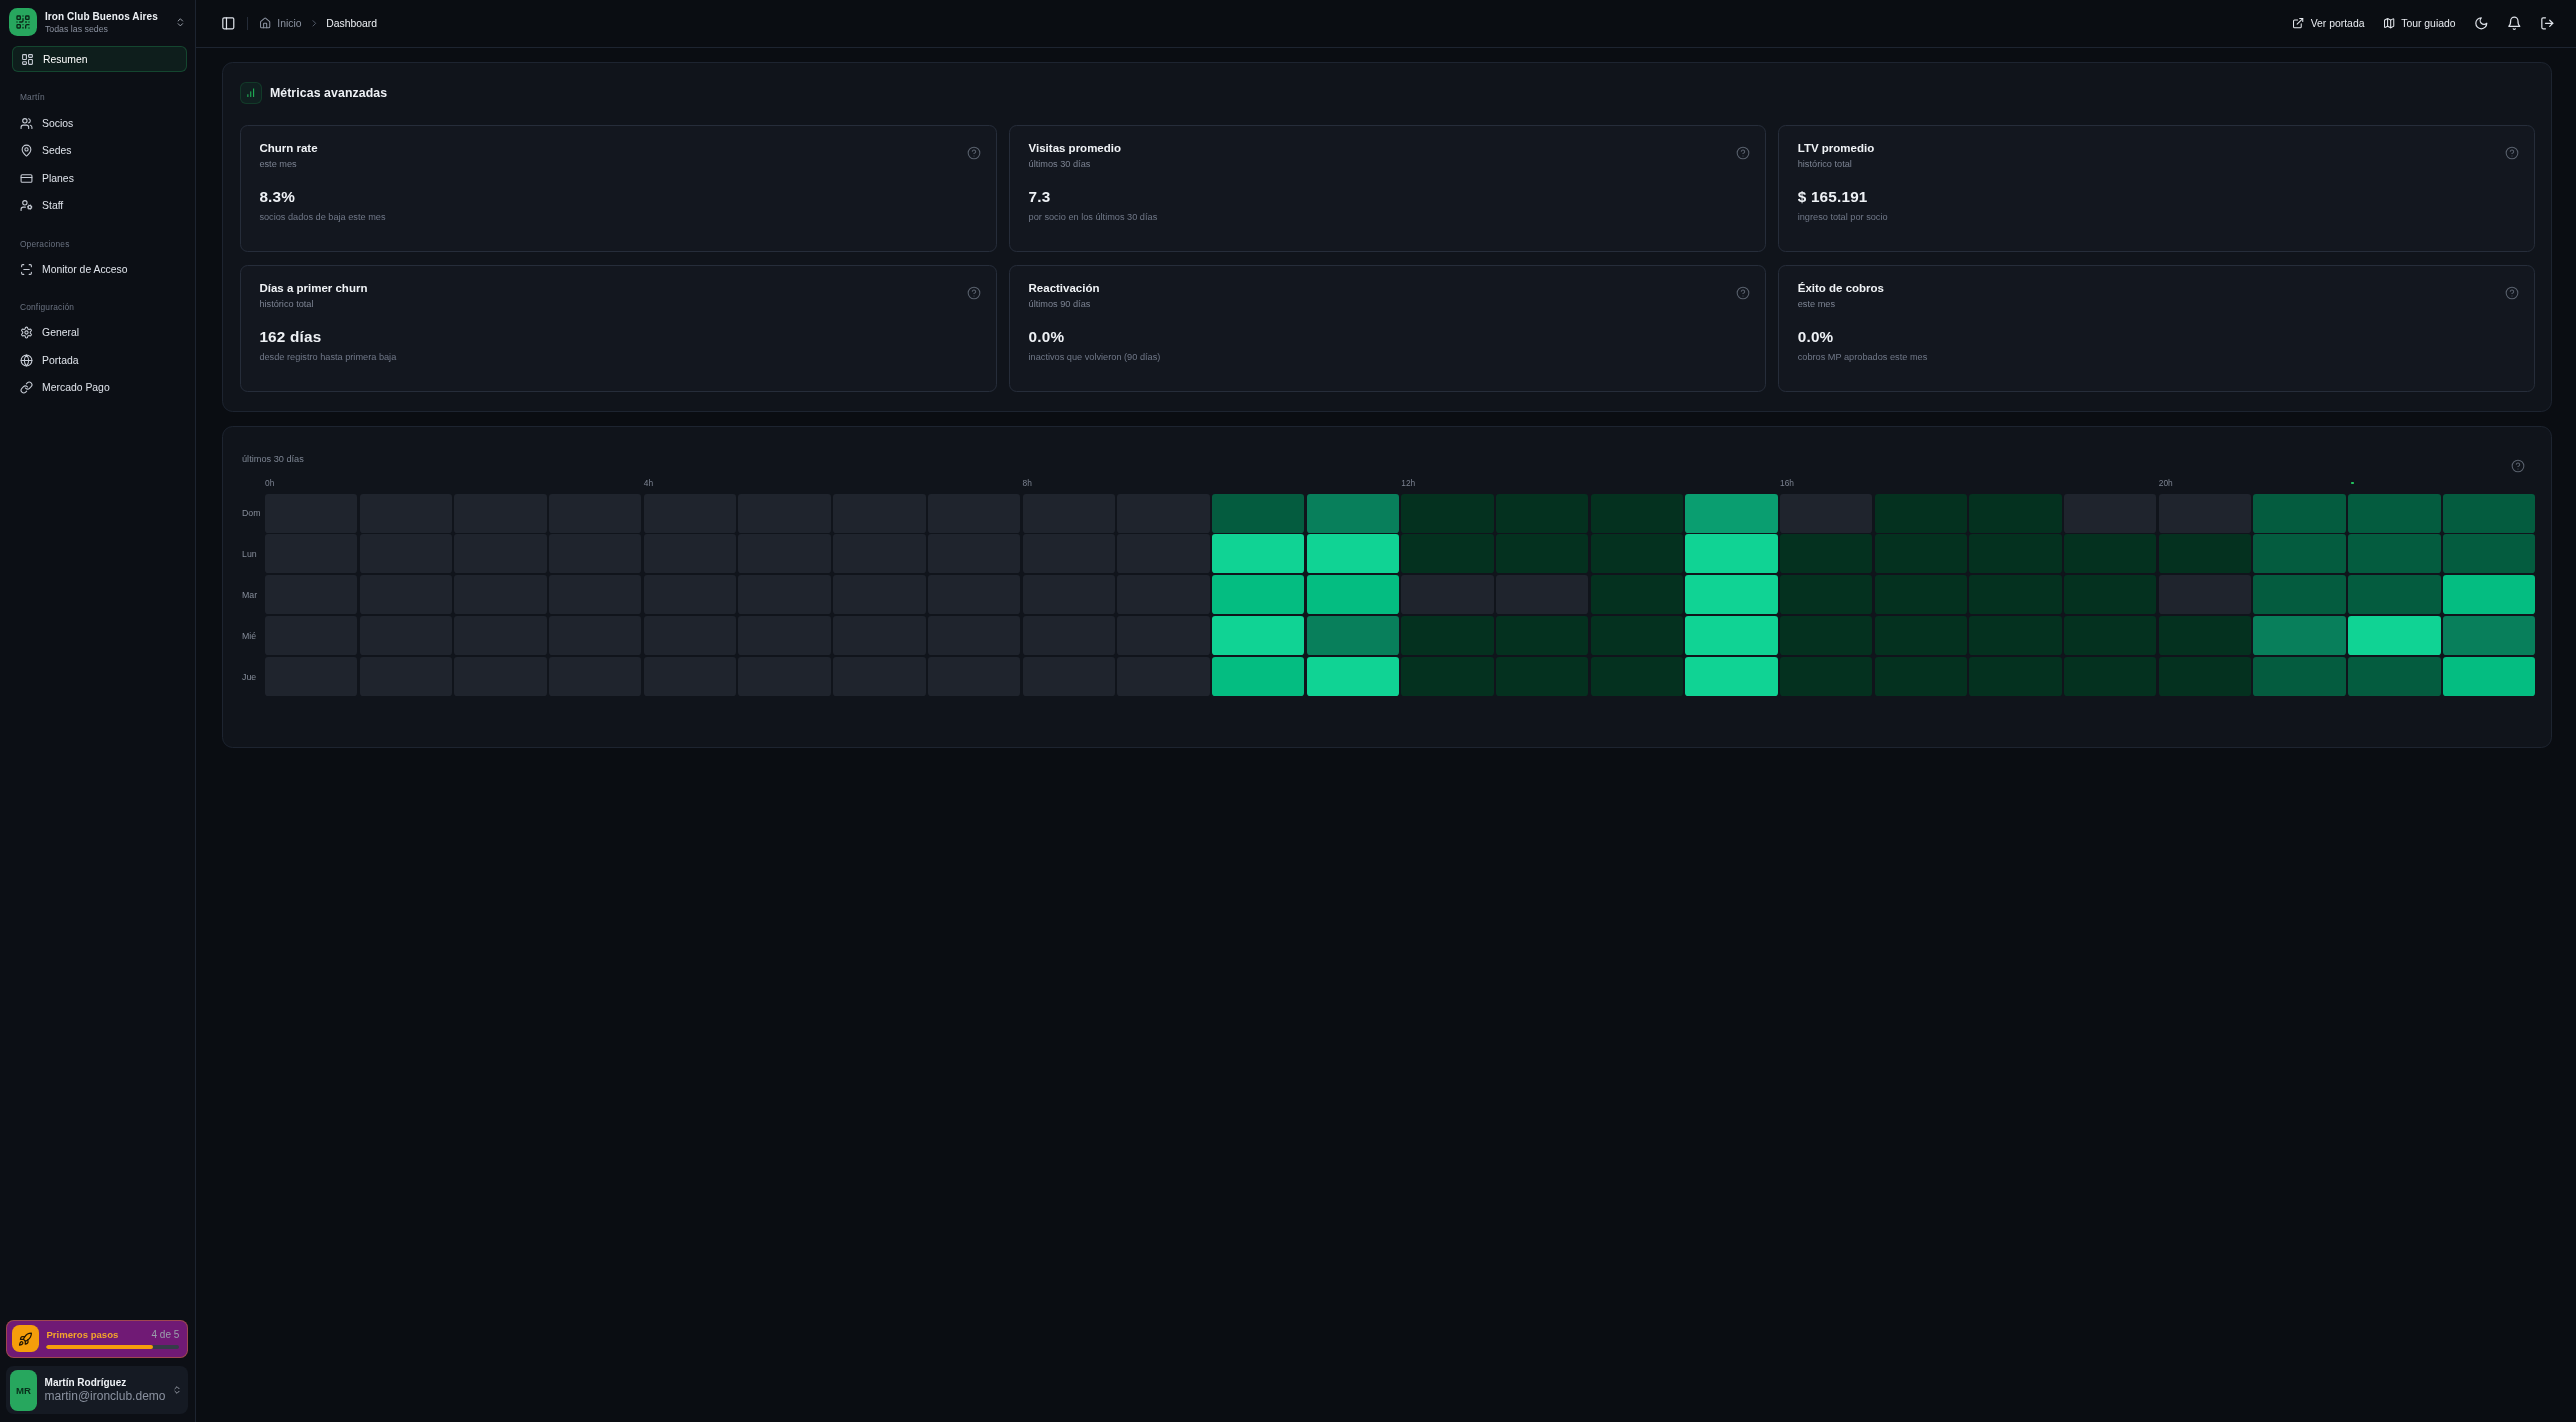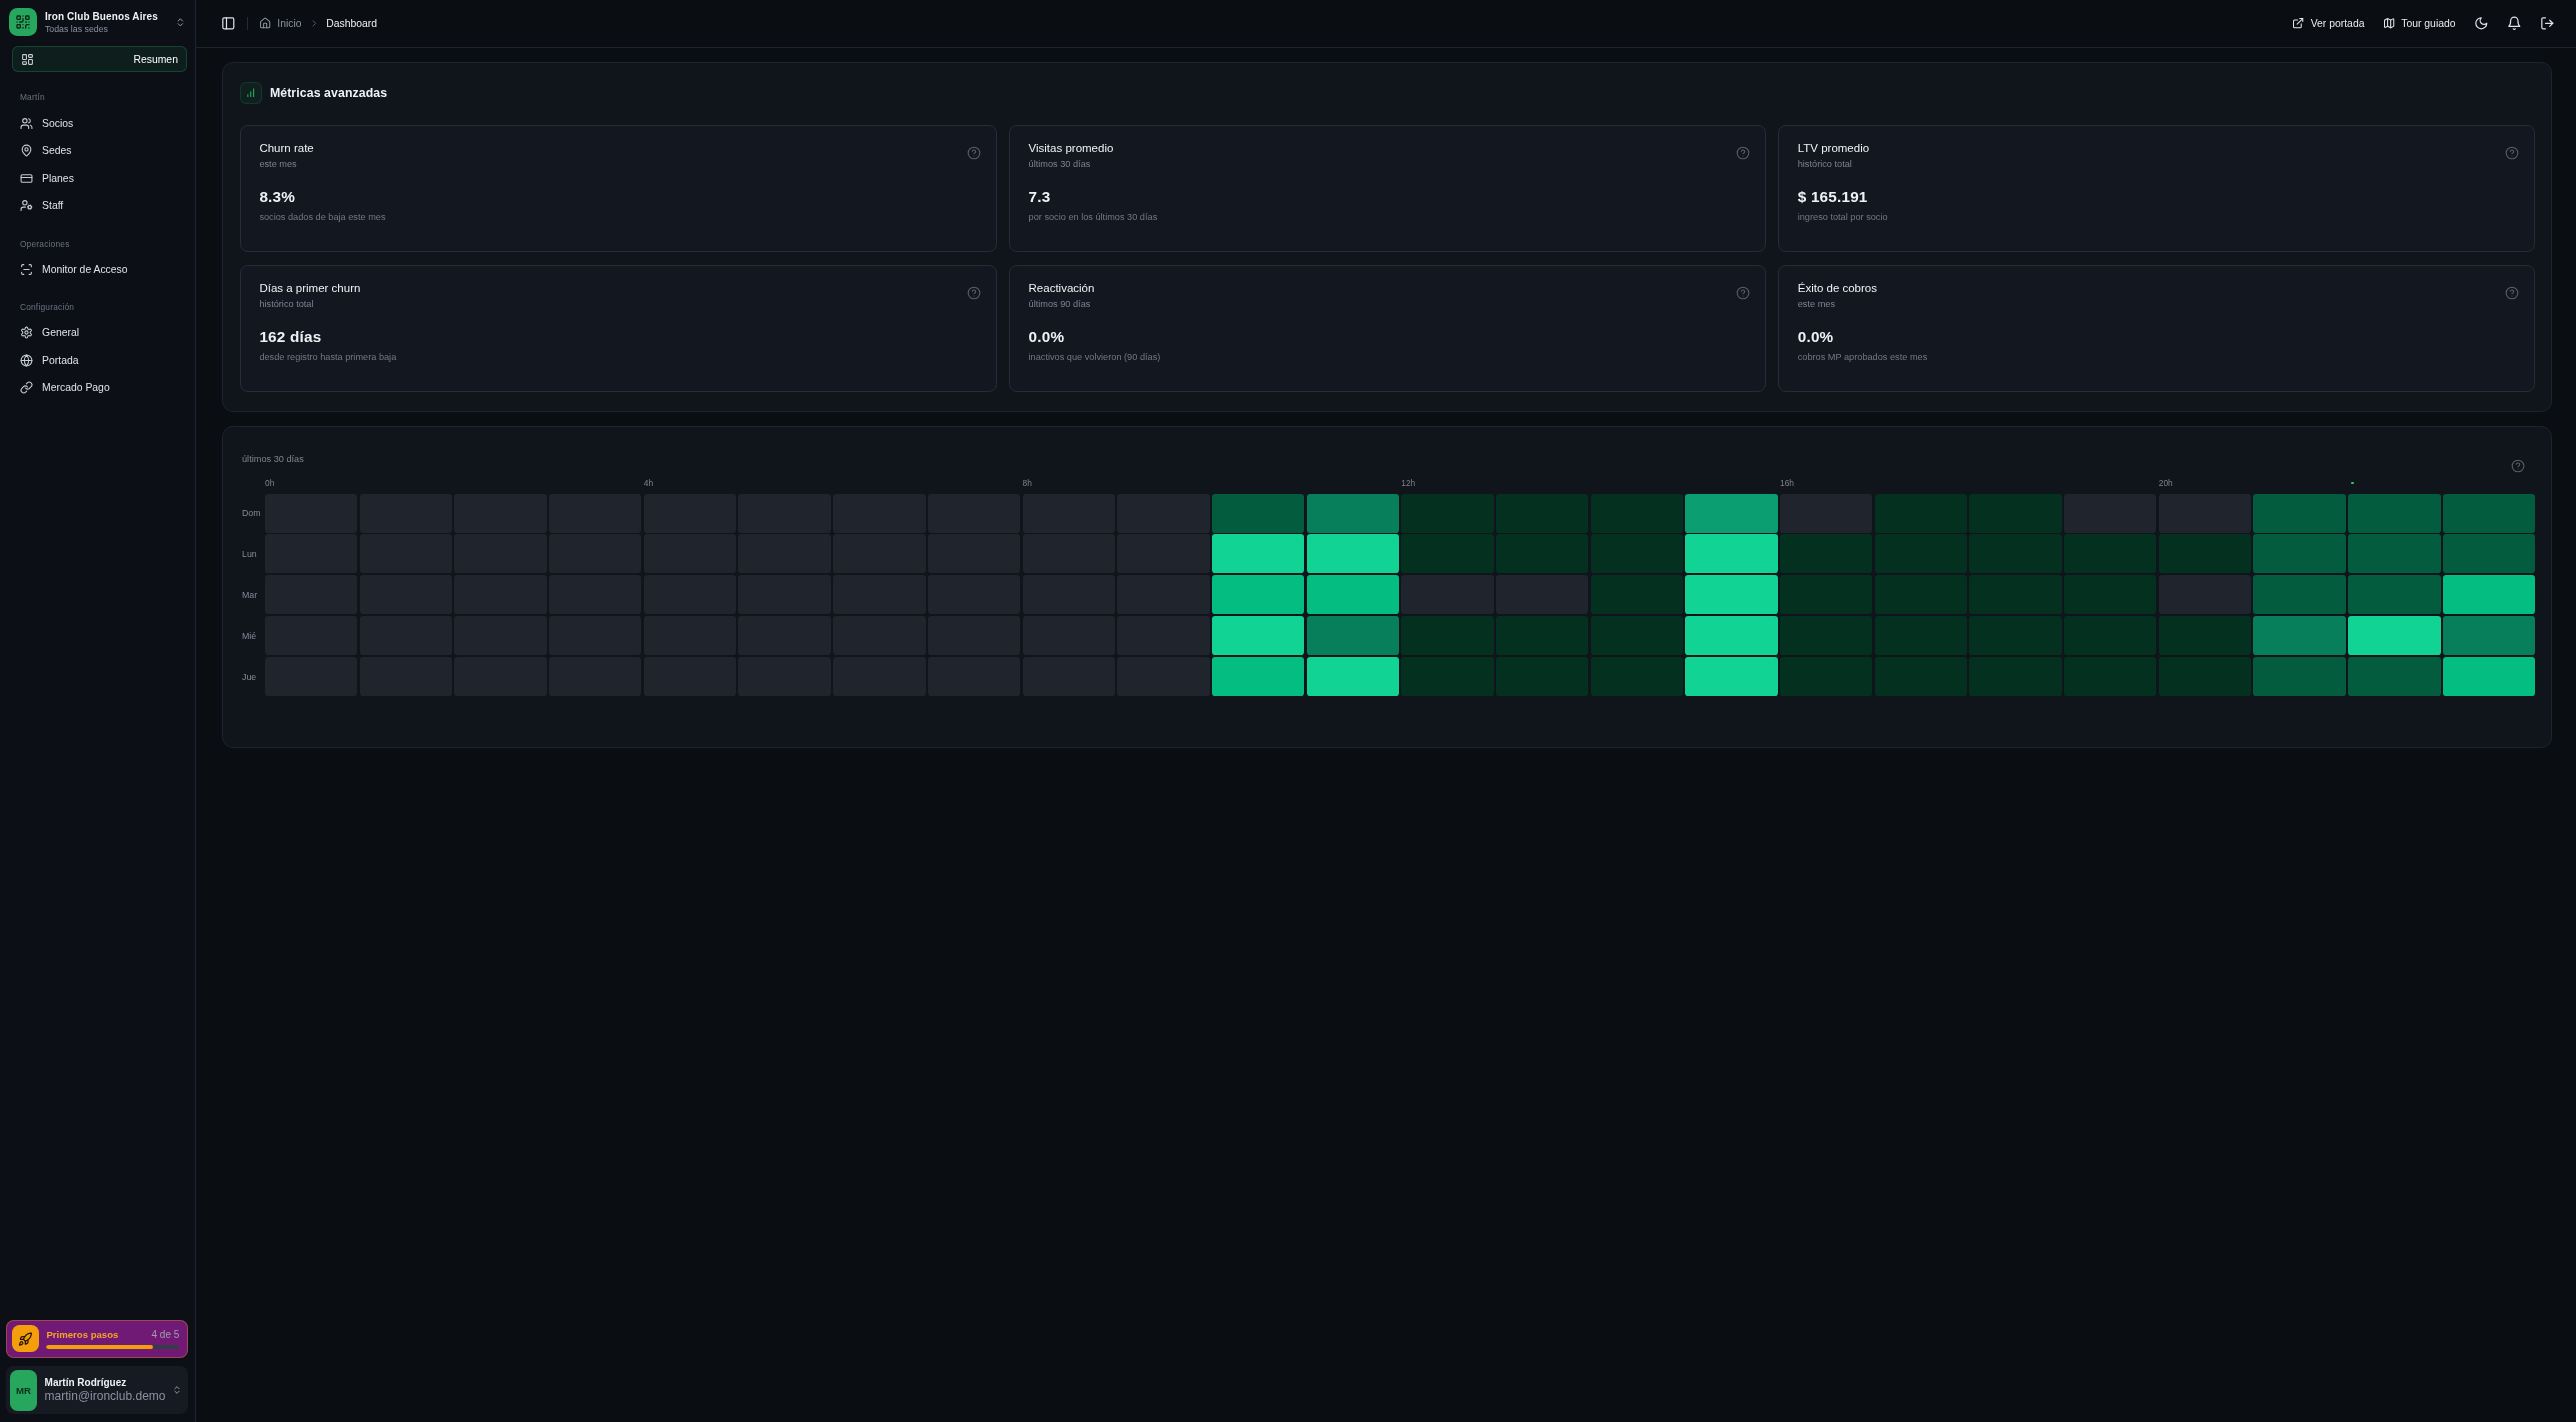--- a/index.html
+++ b/index.html
@@ -17,21 +17,21 @@
   .org-logo svg { width:16px; height:16px; }
   .org-text { flex:1; min-width:0; }
   .org-name { font-size:10px; font-weight:700; letter-spacing:0.1px; white-space:nowrap; }
   .org-sub { font-size:8.8px; color:#8b92a0; margin-top:1.5px; }
   .org-chev { color:#aab0bb; } .org-chev svg { width:10.7px; height:10.7px; }
 
   nav { flex:1; padding:10px 7.7px 0 11.5px; overflow:hidden; }
   .nav-item { height:26px; margin-bottom:1.5px; border-radius:6.1px; display:flex; align-items:center;
     gap:9.2px; padding:0 8.4px; font-size:10.4px; color:#dfe3ea; cursor:pointer; }
   .nav-item svg { width:13px; height:13px; color:#c7ccd5; flex:0 0 13px; }
-  .nav-item.active { background:rgba(35,166,94,.10); border:0.8px solid rgba(35,166,94,.30); color:#ffffff;justify-content:space-between; }
+  .nav-item.active { background:rgba(35,166,94,.10); border:0.8px solid rgba(35,166,94,.30); color:#ffffff; }
   .nav-section { margin-top:20px; }
   .nav-label { font-size:8.4px; color:#6a7280; margin:0 0 7.7px 8.4px; letter-spacing:0.2px; }
 
   .side-bottom { padding:0 7px 7.7px 6.1px; }
   .onboard { background:#701a75; border:0.8px solid rgba(245,158,11,.35); border-radius:7.7px;
     padding:4.6px; display:flex; gap:7.7px; align-items:center; margin-bottom:7.7px; cursor:pointer; }
   .rocket-box { width:27px; height:27px; border-radius:7.7px; background:#f59e0b; color:#201503;
     display:flex; align-items:center; justify-content:center; flex:0 0 27px; }
   .rocket-box svg { width:14.6px; height:14.6px; }
   .onboard-main { flex:1; min-width:0; padding-right:3.1px; }
@@ -71,21 +71,21 @@
 
   .metrics { padding:19px 15.3px 19px 17px; }
   .sec-head { display:flex; align-items:center; gap:8.4px; }
   .sec-icon { width:21.5px; height:21.5px; border-radius:6.1px; background:rgba(34,197,94,.07);
     border:0.8px solid rgba(34,197,94,.16); color:#22c55e; display:flex; align-items:center; justify-content:center; }
   .sec-icon svg { width:11.5px; height:11.5px; }
   .sec-title { font-size:12.3px; font-weight:700; letter-spacing:0.1px; }
   .metric-grid { margin-top:21px; display:grid; grid-template-columns:repeat(3,1fr); gap:13px 12.3px; }
   .metric-card { height:127px; background:#13171f; border:0.8px solid #262d3a; border-radius:7.7px;
     padding:16px 15.3px 0 18.4px; position:relative; }
-  .m-title { font-size:11.5px; font-weight:400; color:#f0f3f6; }
+  .m-title { font-size:11.5px; font-weight:700; color:#f0f3f6; }
   .m-period { font-size:9.2px; color:#7c8392; margin-top:5.4px; }
   .m-value { font-size:15.3px; font-weight:700; margin-top:19px; letter-spacing:0.2px; }
   .m-caption { font-size:9.2px; color:#707888; margin-top:6.1px; }
   .help { position:absolute; right:15.3px; top:20px; color:#59616d; cursor:pointer; }
   .help svg { width:14px; height:14px; stroke-width:1.8; }
 
   
   .heatmap { padding:20px 15.3px 18.4px 19px; height:322px; position:relative; }
   .hm-subtitle { font-size:9.2px; color:#7c8492; margin-top:7px; }
   .hm-help { position:absolute; right:26px; top:32px; color:#59616d; cursor:pointer; }

